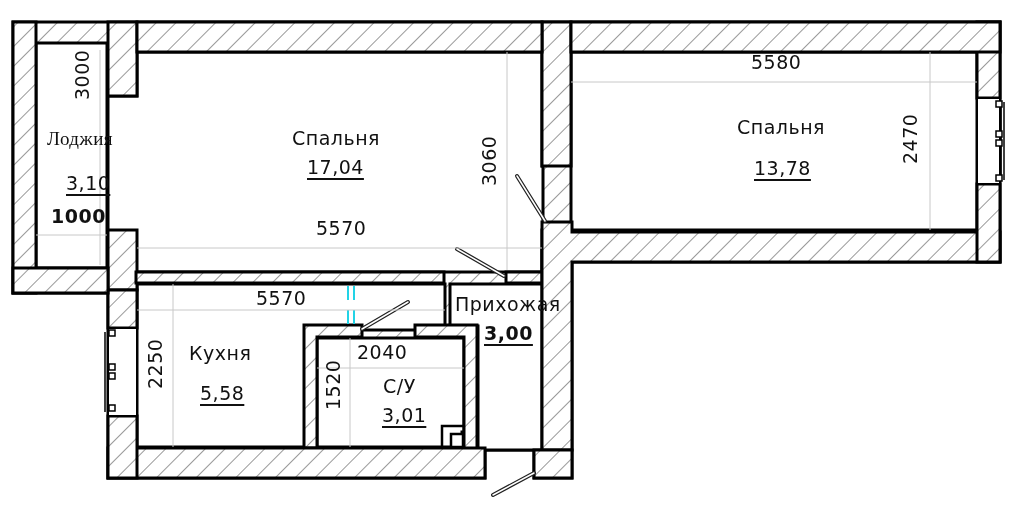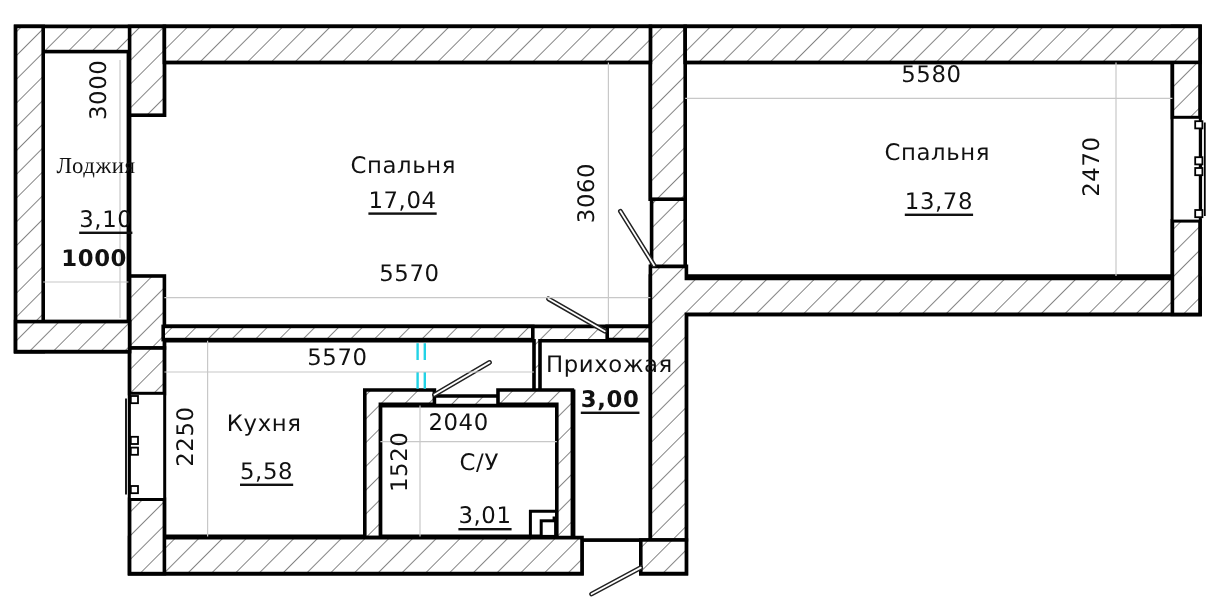--- a/index.html
+++ b/index.html
@@ -152,21 +152,21 @@
 <div class="lbl" style="left:737px;top:118px;">Спальня</div>
 <div class="lbl area" style="left:754px;top:159px;">13,78</div>
 
 <div class="lbl" style="left:189px;top:344px;">Кухня</div>
 <div class="lbl area" style="left:200px;top:384px;">5,58</div>
 
 <div class="lbl" style="left:455px;top:295px;">Прихожая</div>
 <div class="lbl area" style="left:484px;top:324px;font-weight:bold;">3,00</div>
 
 <div class="lbl" style="left:383px;top:377px;">С/У</div>
-<div class="lbl area" style="left:382px;top:406px;margin-top:15px;">3,01</div>
+<div class="lbl area" style="left:382px;top:406px;">3,01</div>
 
 <div class="lbl vert" style="left:73px;top:100px;">3000</div>
 <div class="lbl" style="left:51px;top:207px;font-weight:bold;">1000</div>
 <div class="lbl" style="left:316px;top:219px;">5570</div>
 <div class="lbl vert" style="left:480px;top:186px;">3060</div>
 <div class="lbl" style="left:751px;top:53px;">5580</div>
 <div class="lbl vert" style="left:901px;top:164px;">2470</div>
 <div class="lbl" style="left:256px;top:289px;">5570</div>
 <div class="lbl vert" style="left:146px;top:389px;">2250</div>
 <div class="lbl" style="left:357px;top:343px;">2040</div>

